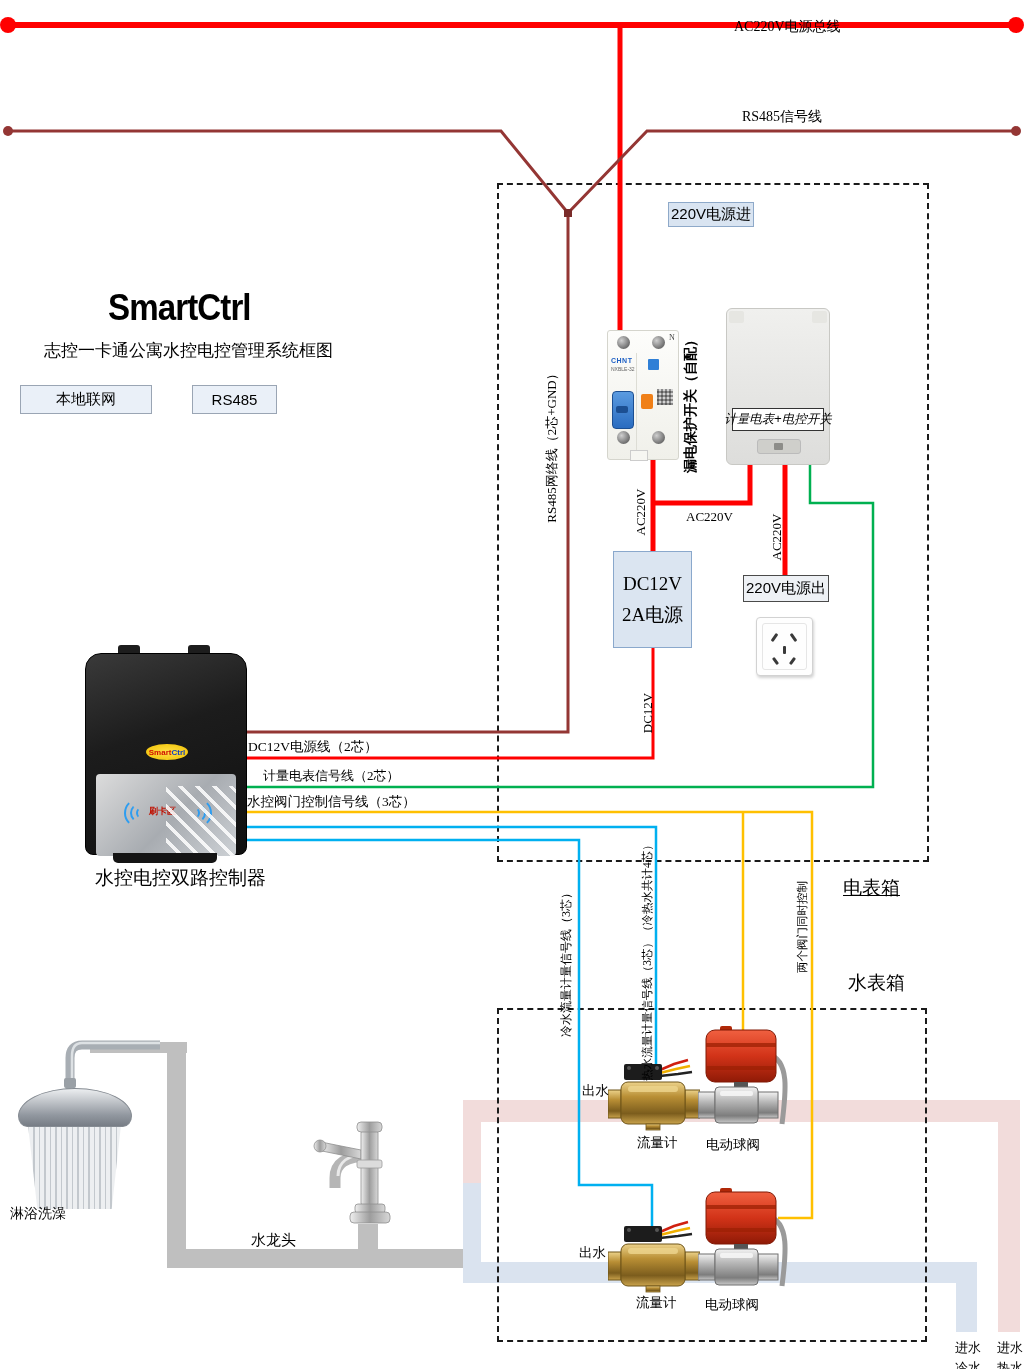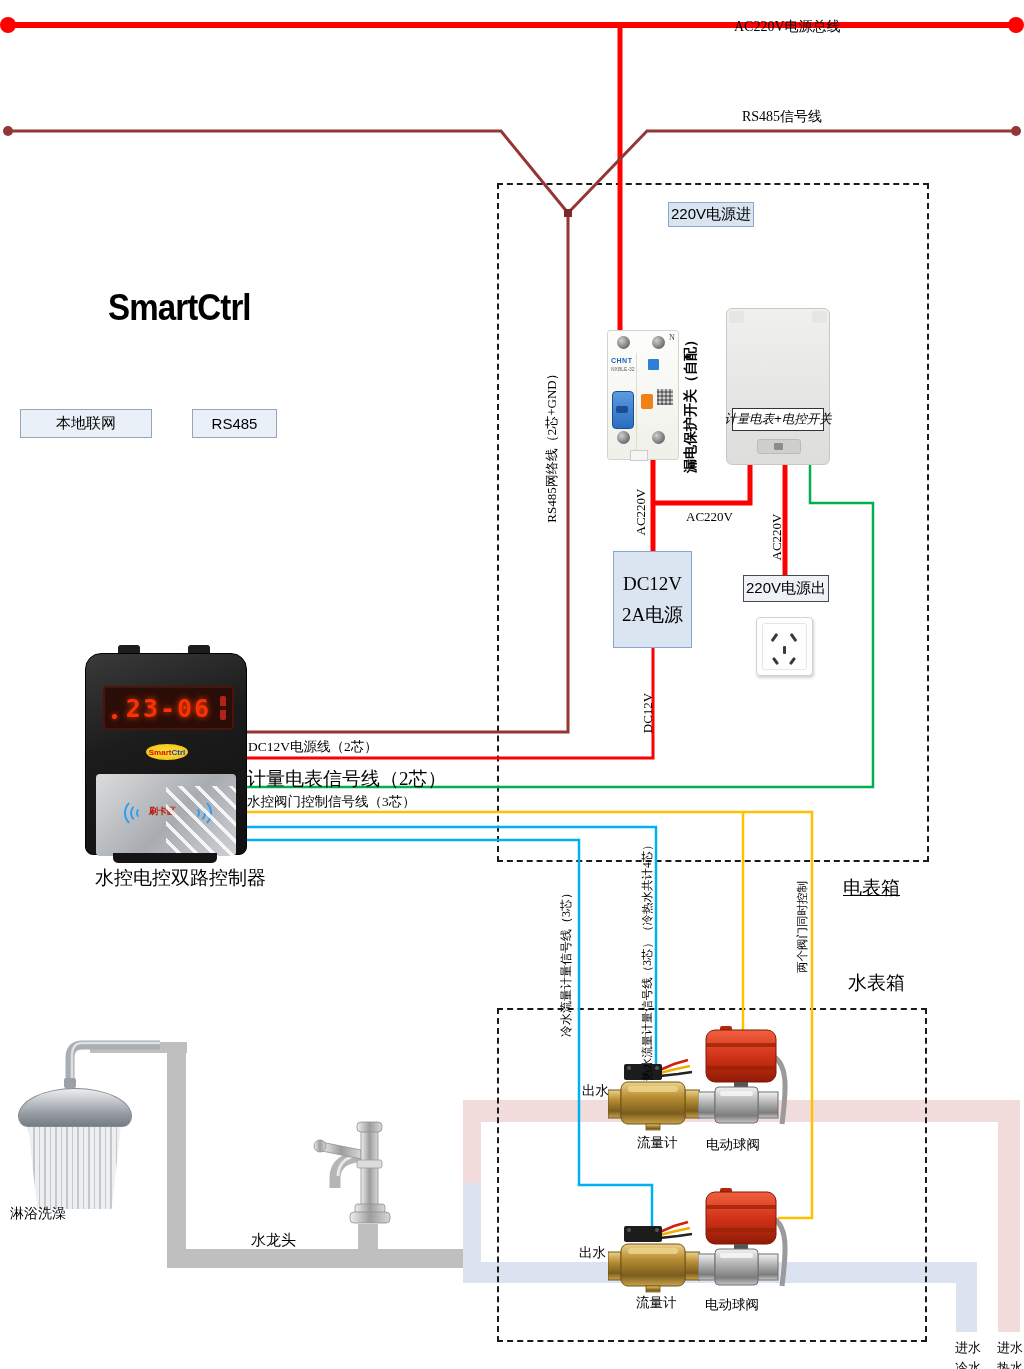--- a/index.html
+++ b/index.html
@@ -8,21 +8,21 @@
   .abs{position:absolute;}
   .serif{font-family:"Liberation Serif","DejaVu Serif",serif;}
   .sans{font-family:"Liberation Sans","DejaVu Sans",sans-serif;}
   .pipe{position:absolute;z-index:1;}
   .dashbox{position:absolute;z-index:2;border:2px dashed #1a1a1a;}
   svg.wires{position:absolute;left:0;top:0;z-index:3;pointer-events:none;}
   .equip{position:absolute;z-index:4;}
   .lbl{position:absolute;z-index:5;white-space:nowrap;line-height:1.2;}
   .vlbl{position:absolute;z-index:5;white-space:nowrap;transform:translate(-50%,-50%) rotate(-90deg);line-height:1;}
   .tagbox{position:absolute;z-index:5;display:flex;align-items:center;justify-content:center;
-          background:#eaf0f8;border:1px solid #9aa5b4;font-size:15px;margin-top:24px;}
+          background:#eaf0f8;border:1px solid #9aa5b4;font-size:15px;}
   .bluebox{position:absolute;z-index:5;display:flex;align-items:center;justify-content:center;
            background:#d9e4f1;border:1px solid #8ea9c9;font-size:15px;}
   
   .ctrl-body{position:absolute;left:0;top:8px;width:160px;height:200px;
              background:linear-gradient(160deg,#3a3a3a,#1c1c1c 40%,#101010);
              border-radius:16px 16px 8px 8px;border:1px solid #000;}
   .ctrl-tab{position:absolute;top:0;width:22px;height:12px;background:#1d1d1d;border-radius:3px 3px 0 0;}
   .ctrl-display{position:absolute;left:17px;top:32px;width:127px;height:40px;background:#2b0d08;
                 border:2px solid #4a140c;border-radius:4px;display:flex;align-items:center;justify-content:center;}
   .ctrl-display:before{content:"";position:absolute;left:7px;bottom:9px;width:5px;height:5px;border-radius:50%;
@@ -126,20 +126,21 @@
       <path d="M743 812 V1034"></path>
     </g>
     <path d="M238 827 H656 V1074" stroke="#00b0f0" stroke-width="2.5" fill="none"></path>
     <path d="M238 840 H579 V1185 H652 V1236" stroke="#00b0f0" stroke-width="2.5" fill="none"></path>
   </svg>
 
   <div class="lbl serif" style="left:734px;top:19px;font-size:14px;">AC220V电源总线</div>
   <div class="lbl serif" style="left:742px;top:109px;font-size:14px;">RS485信号线</div>
 
   <div class="lbl sans" style="left:108px;top:286px;font-size:36px;font-weight:800;letter-spacing:-1px;transform:scaleX(.92);transform-origin:left;">SmartCtrl</div>
+  <div class="lbl sans" style="left:44px;top:341px;font-size:17px;">志控一卡通公寓水控电控管理系统框图</div>
   <div class="tagbox" style="left:20px;top:385px;width:130px;height:27px;">
     <span>本地联网</span>
   </div>
   <div class="tagbox" style="left:192px;top:385px;width:83px;height:27px;">
     <span>RS485</span>
   </div>
 
   <div class="bluebox" style="left:668px;top:202px;width:84px;height:23px;">
     <span>220V电源进</span>
   </div>
@@ -197,42 +198,39 @@
   <div class="lbl serif" style="left:686px;top:509px;font-size:13px;">AC220V</div>
   <div class="vlbl serif" style="left:776px;top:537px;font-size:13px;">AC220V</div>
   <div class="vlbl serif" style="left:647px;top:713px;font-size:13px;">DC12V</div>
   <div class="vlbl serif" style="left:551px;top:445px;font-size:13px;">RS485网络线（2芯+GND）</div>
   <div class="lbl sans" style="left:843px;top:877px;font-size:19px;text-decoration:underline;">电表箱</div>
 
   <div class="equip" style="left:85px;top:645px;width:160px;height:220px;">
     <div class="ctrl-tab" style="left:33px;"></div>
     <div class="ctrl-tab" style="left:103px;"></div>
     <div class="ctrl-body">
-      <div class="ctrl-display">
-        <span class="led">23-06</span>
-      </div>
       <div class="ctrl-logo">
         <span style="color:#d01000;">Smart</span>
           <span style="color:#1240c0;">Ctrl</span>
       </div>
       <div class="ctrl-panel">
         <div class="arc l" style="left:28px;top:24px;width:26px;height:26px;"></div>
         <div class="arc l" style="left:34px;top:29px;width:16px;height:16px;"></div>
         <div class="arc l" style="left:40px;top:33px;width:8px;height:8px;"></div>
         <span class="abs" style="left:53px;top:31px;font-size:9px;font-weight:bold;color:#c01000;">刷卡区</span>
         <div class="arc r" style="left:86px;top:24px;width:26px;height:26px;"></div>
         <div class="arc r" style="left:90px;top:29px;width:16px;height:16px;"></div>
         <div class="arc r" style="left:92px;top:33px;width:8px;height:8px;"></div>
       </div>
     </div>
     <div class="ctrl-strip"></div>
   </div>
   <div class="lbl sans" style="left:95px;top:867px;font-size:19px;">水控电控双路控制器</div>
   <div class="lbl serif" style="left:248px;top:739px;font-size:13.5px;">DC12V电源线（2芯）</div>
-  <div class="lbl serif" style="left:247px;top:768px;font-size:19px;">计量电表信号线（2芯）</div>
+  <div class="lbl serif" style="left:247px;top:768px;font-size:13px;padding-left:16px;">计量电表信号线（2芯）</div>
   <div class="lbl serif" style="left:247px;top:794px;font-size:13.5px;">水控阀门控制信号线（3芯）</div>
 
   <div class="lbl sans" style="left:848px;top:972px;font-size:19px;">水表箱</div>
   <div class="vlbl serif" style="left:566px;top:962px;font-size:12px;">冷水流量计量信号线（3芯）</div>
   <div class="vlbl serif" style="left:648px;top:960px;font-size:11.5px;">热水流量计量信号线（3芯）（冷热水共计4芯）</div>
   <div class="vlbl serif" style="left:803px;top:927px;font-size:11.5px;">两个阀门同时控制</div>
 
   <svg class="equip" style="left:608px;top:1058px;" width="92" height="74" viewBox="0 0 92 74">
     <polyline points="52,12 66,6 80,2" stroke="#d02010" stroke-width="2.5" fill="none"></polyline>
     <polyline points="52,15 68,11 82,8" stroke="#f0b000" stroke-width="2.5" fill="none"></polyline>

